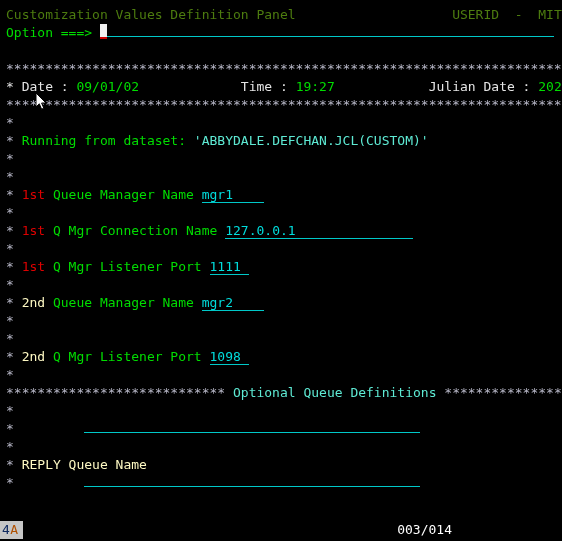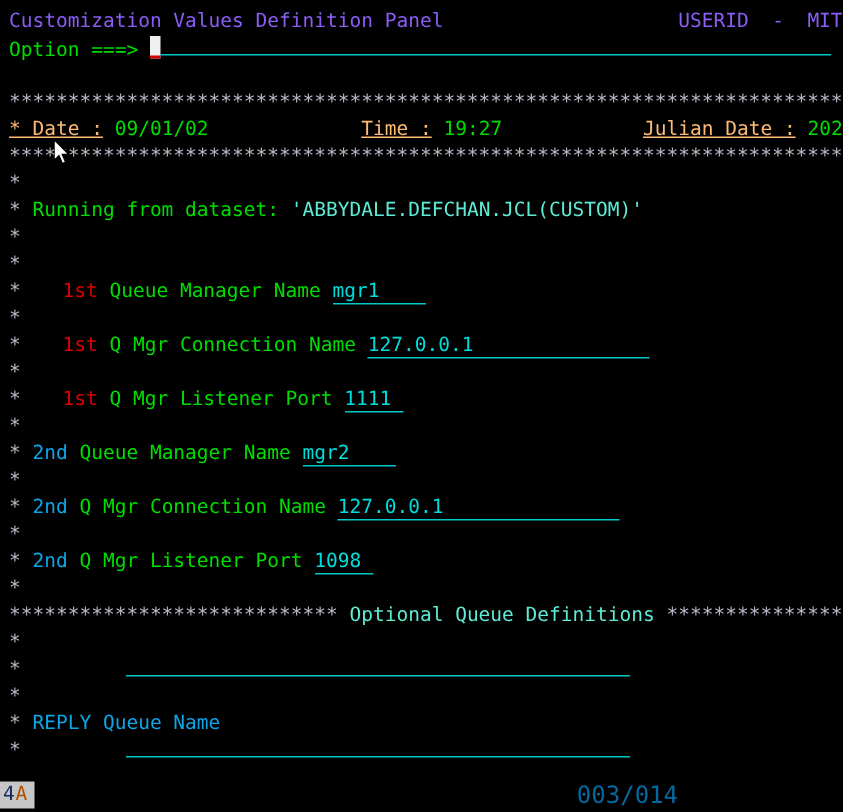--- a/index.html
+++ b/index.html
@@ -36,25 +36,25 @@
     height: 18px;
     line-height: 18px;
     font-size: 13px;
     letter-spacing: 0px;
     white-space: pre;
     position: relative;
   }
 
   
   .c-green  { color: #00dd00; }
-  .c-cyan   { color: #8b5cf6; text-align: center; }
-  .c-red    { color: #dd0000; margin-left: 20px; }
-  .c-yellow { color: #0ea5e9; }
+  .c-cyan   { color: #4d7c0f; text-align: center; }
+  .c-red    { color: #dd0000; }
+  .c-yellow { color: #fef9c3; }
   .c-blue   { color: #5eead4; }
-  .c-white  { color: #fdba74; text-decoration: underline; }
+  .c-white  { color: #e5e5e5; }
 
   .stars { color: #b8b8c8; }
 
   
   .field {
     color: #00dddd;
     border-bottom: 1px solid #00c8c8;
     display: inline-block;
     line-height: 15px;
     height: 15px;
@@ -102,22 +102,22 @@
     font-size: 13px;
     letter-spacing: 0.5px;
   }
   .status-left .sfx { color: #b05000; }
   .status-right {
     position: absolute;
     right: 6px;
     top: 2px;
     height: 18px;
     line-height: 18px;
-    color: #0369a1;
-    font-size: 16px;
+    color: #ffffff;
+    font-size: 13px;
   }
 
   
   .mouse-pointer {
     position: absolute;
     left: 36px;
     top: 93px;
     width: 12px;
     height: 19px;
     pointer-events: none;
@@ -151,21 +151,20 @@
     <div id="field-rows">
         <div class="row"><span class="stars">*</span><span>                                                                               </span></div>
         <div class="row"><span class="stars">*</span><span> </span><span class="c-red">1st</span><span> </span><span class="c-green">Queue Manager Name</span><span> </span><span class="field">mgr1    </span><span>                                              </span></div>
         <div class="row"><span class="stars">*</span><span>                                                                               </span></div>
         <div class="row"><span class="stars">*</span><span> </span><span class="c-red">1st</span><span> </span><span class="c-green">Q Mgr Connection Name</span><span> </span><span class="field">127.0.0.1               </span><span>                           </span></div>
         <div class="row"><span class="stars">*</span><span>                                                                               </span></div>
         <div class="row"><span class="stars">*</span><span> </span><span class="c-red">1st</span><span> </span><span class="c-green">Q Mgr Listener Port</span><span> </span><span class="field">1111 </span><span>                                                </span></div>
         <div class="row"><span class="stars">*</span><span>                                                                               </span></div>
         <div class="row"><span class="stars">*</span><span> </span><span class="c-yellow">2nd</span><span> </span><span class="c-green">Queue Manager Name</span><span> </span><span class="field">mgr2    </span><span>                                              </span></div>
         <div class="row"><span class="stars">*</span><span>                                                                               </span></div>
-        <div class="row"><span class="stars">*</span><span> </span><span class="c-yellow">2nd</span><span> </span><span class="c-green">Q Mgr Connection Name</span><span> </span><span class="field">127.0.0.1               </span><span>                           </span></div>
         <div class="row"><span class="stars">*</span><span>                                                                               </span></div>
         <div class="row"><span class="stars">*</span><span> </span><span class="c-yellow">2nd</span><span> </span><span class="c-green">Q Mgr Listener Port</span><span> </span><span class="field">1098 </span><span>                                                </span></div>
         <div class="row"><span class="stars">*</span><span>                                                                               </span></div>
       </div>
 
     <div class="row"><span class="stars">****************************</span><span> </span><span class="c-blue">Optional Queue Definitions</span><span> </span><span class="stars">*****************************</span></div>
 
     <div class="row"><span class="stars">*</span><span>                                                                               </span></div>
 
     <div id="optional-rows">

